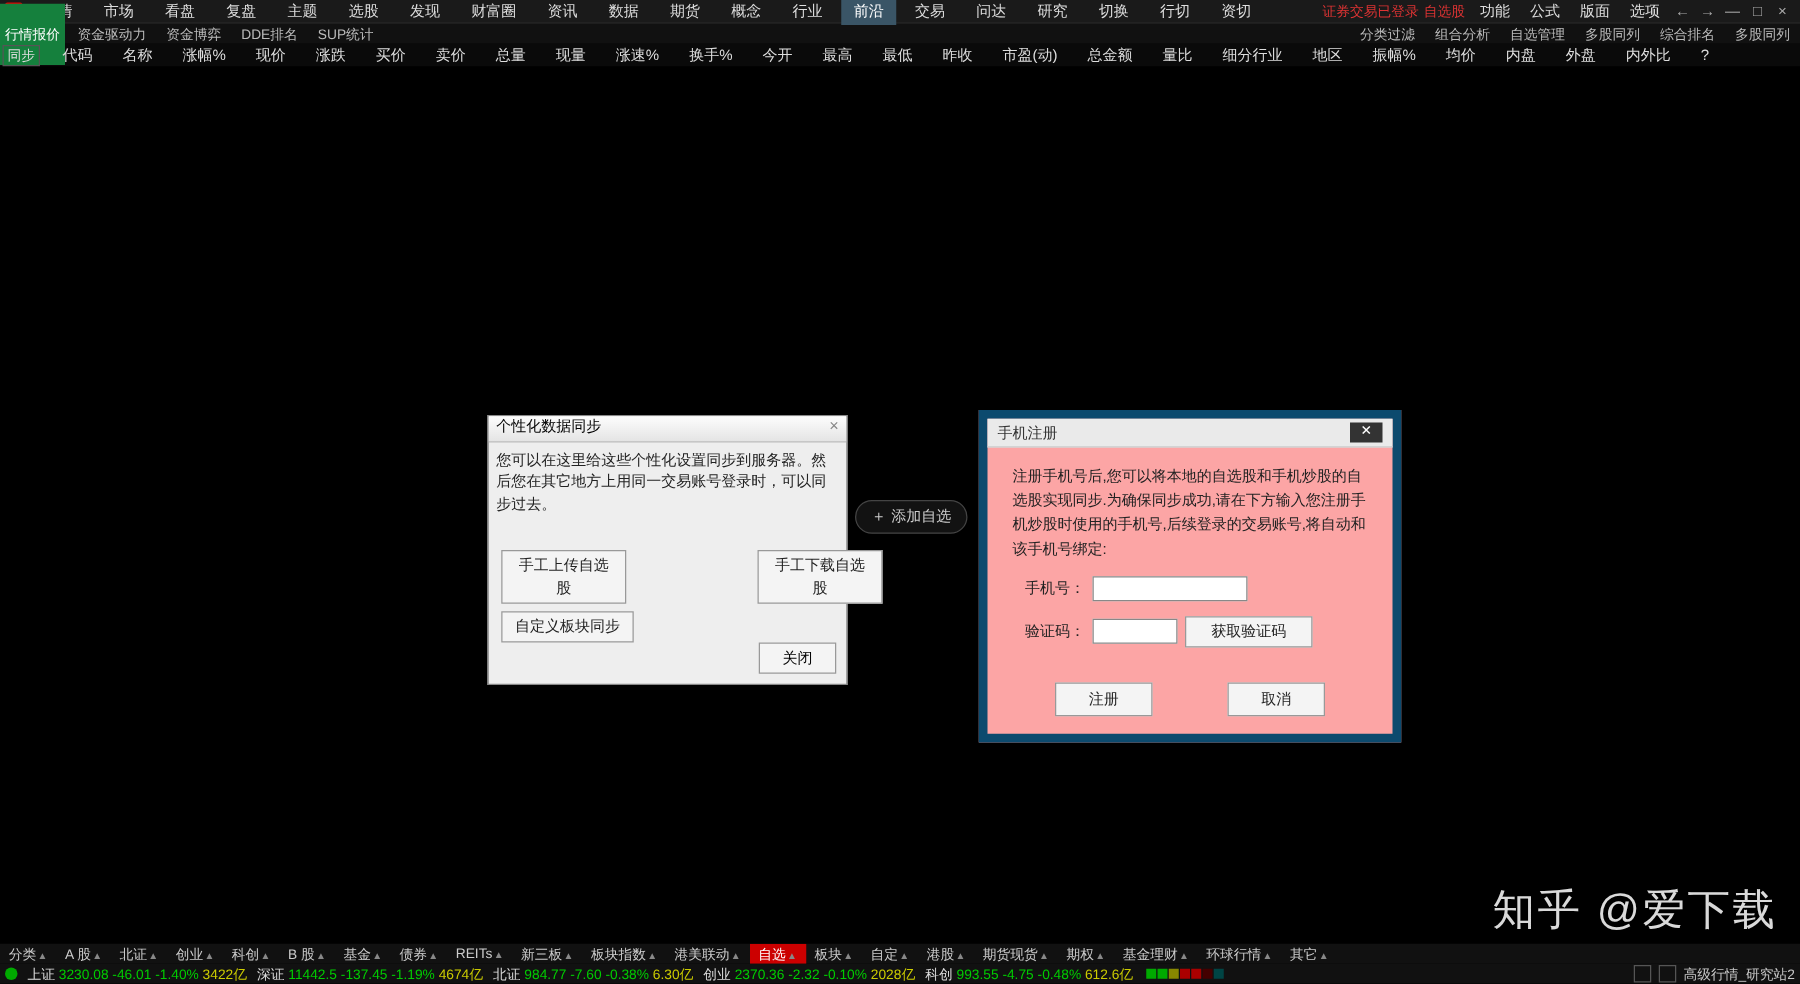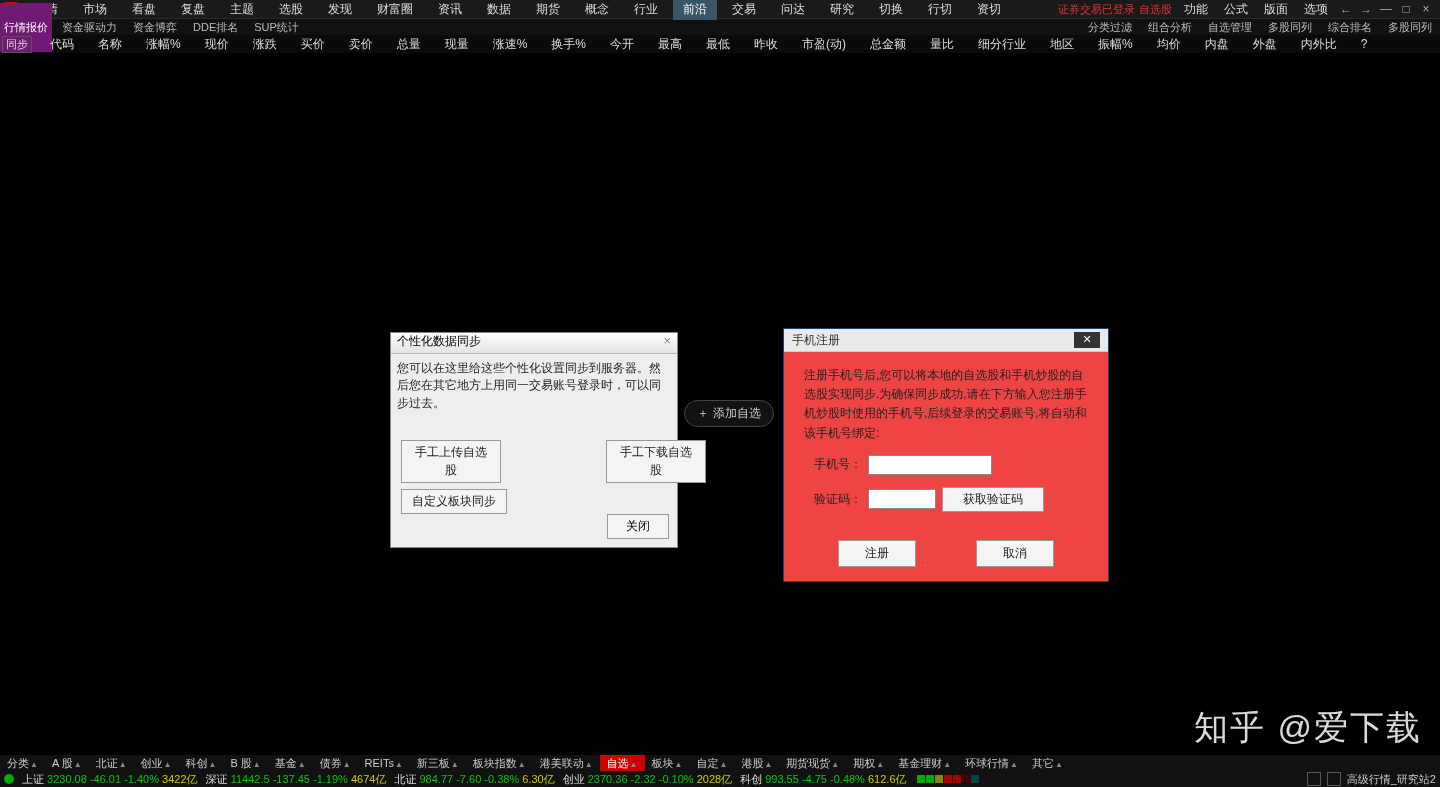--- a/index.html
+++ b/index.html
@@ -7,37 +7,37 @@
 .logo{width:14px;height:14px;background:#d00;margin-right:6px;border-radius:2px}
 .menu{display:flex;gap:5px}
 .menu-item{padding:2px 10px;color:#ddd;cursor:pointer}
 .menu-item.active{background:#3a5566;color:#fff}
 .spacer{flex:1}
 .login-warn{color:#d33;font-size:11px;margin-right:4px}
 .right-menu{display:flex;gap:0;align-items:center}
 .right-menu .menu-item{padding:2px 8px}
 .nav-icon{width:14px;text-align:center;color:#aaa;cursor:pointer;padding:0 3px}
 .row2{height:16px;background:#111;display:flex;align-items:center;font-size:11px}
-.tag-red{background:#701a75;color:#fff;padding:17px 4px;margin-right:2px}
+.tag-red{background:#15803d;color:#fff;padding:17px 4px;margin-right:2px}
 .row2-item{padding:1px 8px;color:#bbb;cursor:pointer}
 .row2-right{margin-left:auto;display:flex}
 .row3{height:18px;background:#0a0a0a;display:flex;align-items:center;padding:0 2px;color:#ddd;font-size:12px}
 .sync-btn{border:1px solid #555;padding:0 3px;margin-right:6px;font-size:11px;cursor:pointer}
 .col-h{padding:0 12px;color:#ddd}
 .workspace{position:absolute;top:54px;left:0;right:0;bottom:32px;background:#000}
 .add-self{position:absolute;left:684px;top:346px;border:1px solid #444;border-radius:14px;padding:4px 12px;color:#ccc;background:rgba(30,30,30,.6);cursor:pointer;display:flex;align-items:center;gap:4px}
 .dialog1{position:absolute;left:390px;top:278px;width:286px;height:214px;background:#eee;border:1px solid #888;font-size:12px;color:#000}
 .dlg-title{background:linear-gradient(#fdfdfd,#e4e4e4);height:20px;display:flex;align-items:flex-start;padding:0 6px;border-bottom:1px solid #bbb}
 .dlg-close{margin-left:auto;color:#888;cursor:pointer;font-size:13px}
 .dlg-body{padding:6px 6px;color:#222;font-size:12px;line-height:1.45}
 .win-btn{border:1px solid #999;background:#f4f4f4;padding:3px 10px;font-size:12px;cursor:pointer;min-width:78px;text-align:center;display:inline-block}
 .btn-row{display:flex;gap:105px;margin:28px 4px 0}
 .btn-row2{margin:6px 4px 0}
 .dlg-footer{position:absolute;bottom:8px;right:8px}
-.dialog2{position:absolute;left:783px;top:274px;width:324px;background:#ef4444;border:1px solid #0c4a6e;box-shadow:2px 2px 6px rgba(0,0,0,.4);padding-bottom:14px}
+.dialog2{position:absolute;left:783px;top:274px;width:324px;background:#fca5a5;border:7px solid #0c4a6e;box-shadow:2px 2px 6px rgba(0,0,0,.4);padding-bottom:14px}
 .dlg2-title{background:#eaeaea;height:22px;display:flex;align-items:center;padding:0 8px;border-bottom:1px solid #ccc;font-size:12px;color:#333}
 .dlg2-close{margin-left:auto;background:#333;color:#fff;width:26px;height:16px;text-align:center;line-height:15px;cursor:pointer;font-size:11px}
 .dlg2-body{padding:14px 20px 0;color:#222;font-size:12px;line-height:1.6}
 .form-row{display:flex;align-items:center;margin-top:12px;gap:6px}
 .form-lbl{width:58px;text-align:right;color:#222}
 .text-input{border:1px solid #888;height:18px;width:118px;background:#fff;padding:0 2px;font-size:12px}
 .code-btn{border:1px solid #999;background:#f4f4f4;padding:2px 20px;font-size:12px;cursor:pointer}
 .dlg2-buttons{display:flex;gap:60px;justify-content:center;margin-top:28px}
 .dlg2-buttons .win-btn{min-width:56px}
 .bottom-tabs{position:absolute;left:0;right:0;bottom:16px;height:16px;background:#111;display:flex;align-items:center;font-size:11px;color:#ccc;overflow:hidden}

